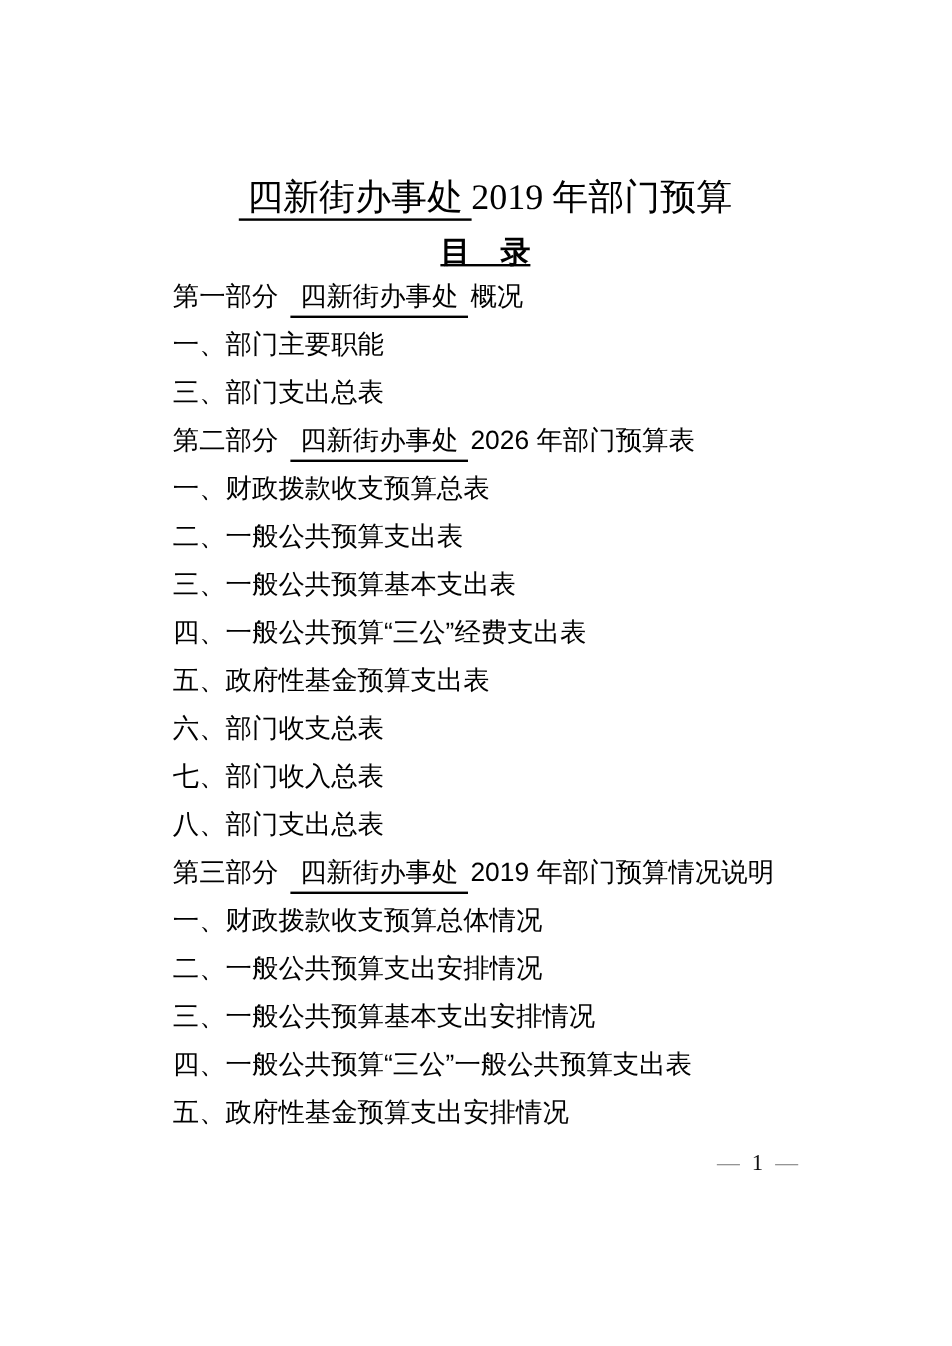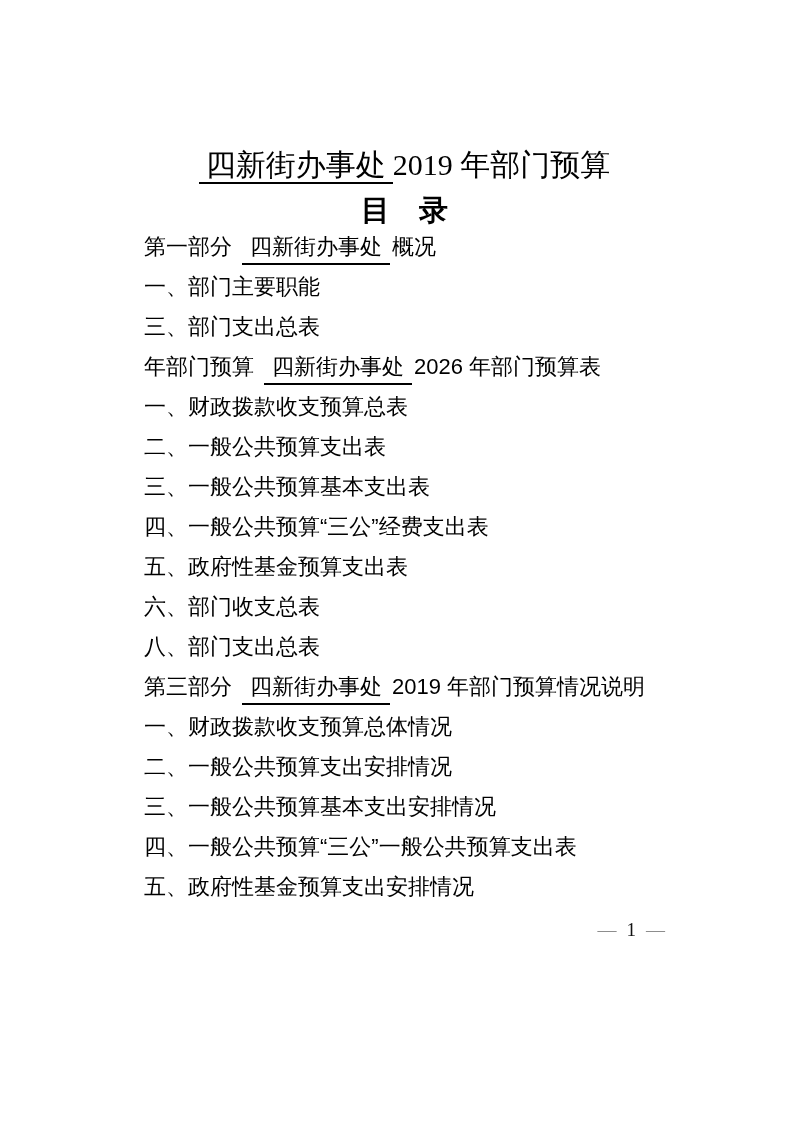--- a/index.html
+++ b/index.html
@@ -23,23 +23,24 @@
     line-height: 38px;
     white-space: nowrap;
   }
   .title-underlined {
     border-bottom: 2px solid #000000;
     padding: 0 7px 1px 7px;
   }
   .toc-heading {
     margin: 6px 0 0 0;
     text-align: center;
-    font-size: 29px;
+    font-size: 25px;
     font-weight: bold;
     line-height: 40px;
+    text-decoration: underline;
   }
   .toc { margin-top: 2px; }
   .toc-line {
     height: 40px;
     display: flex;
     align-items: flex-start;
     font-size: 22px;
     white-space: nowrap;
   }
   .section-label { margin-right: 10px; }
@@ -77,21 +78,21 @@
     </div>
 
     <div class="toc-line">
         <span>一、部门主要职能</span>
       </div>
     <div class="toc-line">
         <span>三、部门支出总表</span>
       </div>
 
     <div class="toc-line">
-      <span class="section-label">年部门预算</span>
+      <span class="section-label">第二部分</span>
       <span class="underlined-name">四新街办事处</span>
       <span class="section-rest">2026 年部门预算表</span>
     </div>
 
     <div class="toc-line">
         <span>一、财政拨款收支预算总表</span>
       </div>
     <div class="toc-line">
         <span>二、一般公共预算支出表</span>
       </div>
@@ -99,20 +100,23 @@
         <span>三、一般公共预算基本支出表</span>
       </div>
     <div class="toc-line">
         <span>四、一般公共预算“三公”经费支出表</span>
       </div>
     <div class="toc-line">
         <span>五、政府性基金预算支出表</span>
       </div>
     <div class="toc-line">
         <span>六、部门收支总表</span>
+      </div>
+    <div class="toc-line">
+        <span>七、部门收入总表</span>
       </div>
     <div class="toc-line">
         <span>八、部门支出总表</span>
       </div>
 
     <div class="toc-line">
       <span class="section-label">第三部分</span>
       <span class="underlined-name">四新街办事处</span>
       <span class="section-rest">2019 年部门预算情况说明</span>
     </div>

